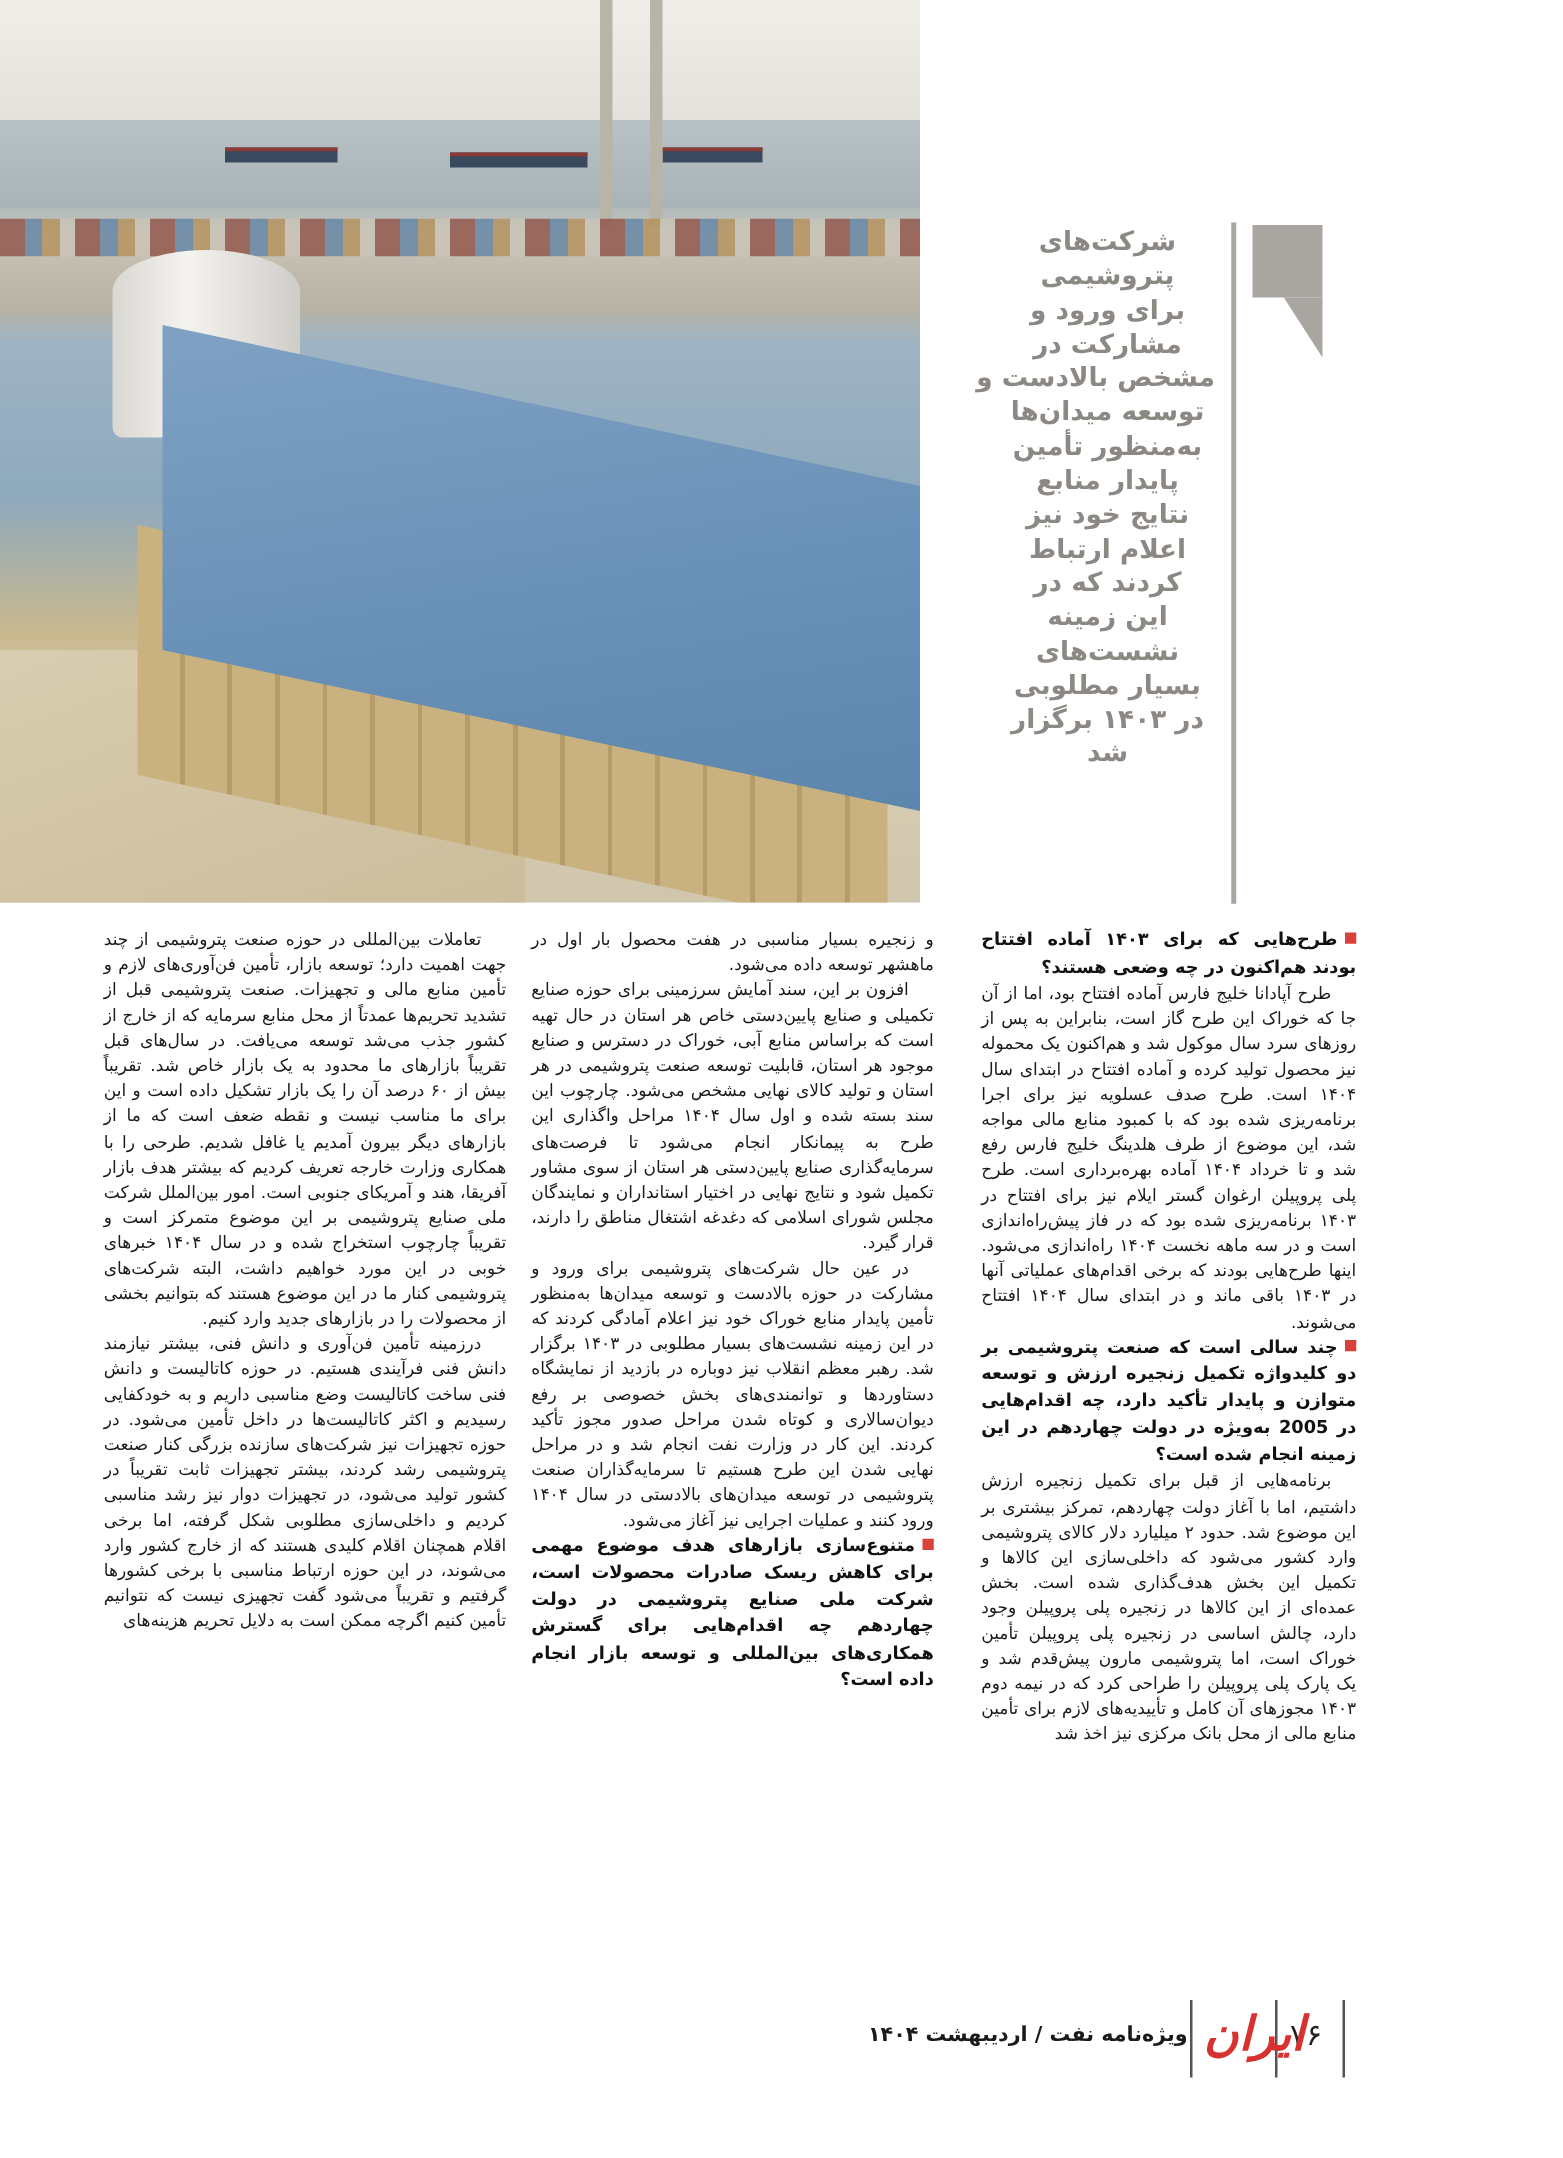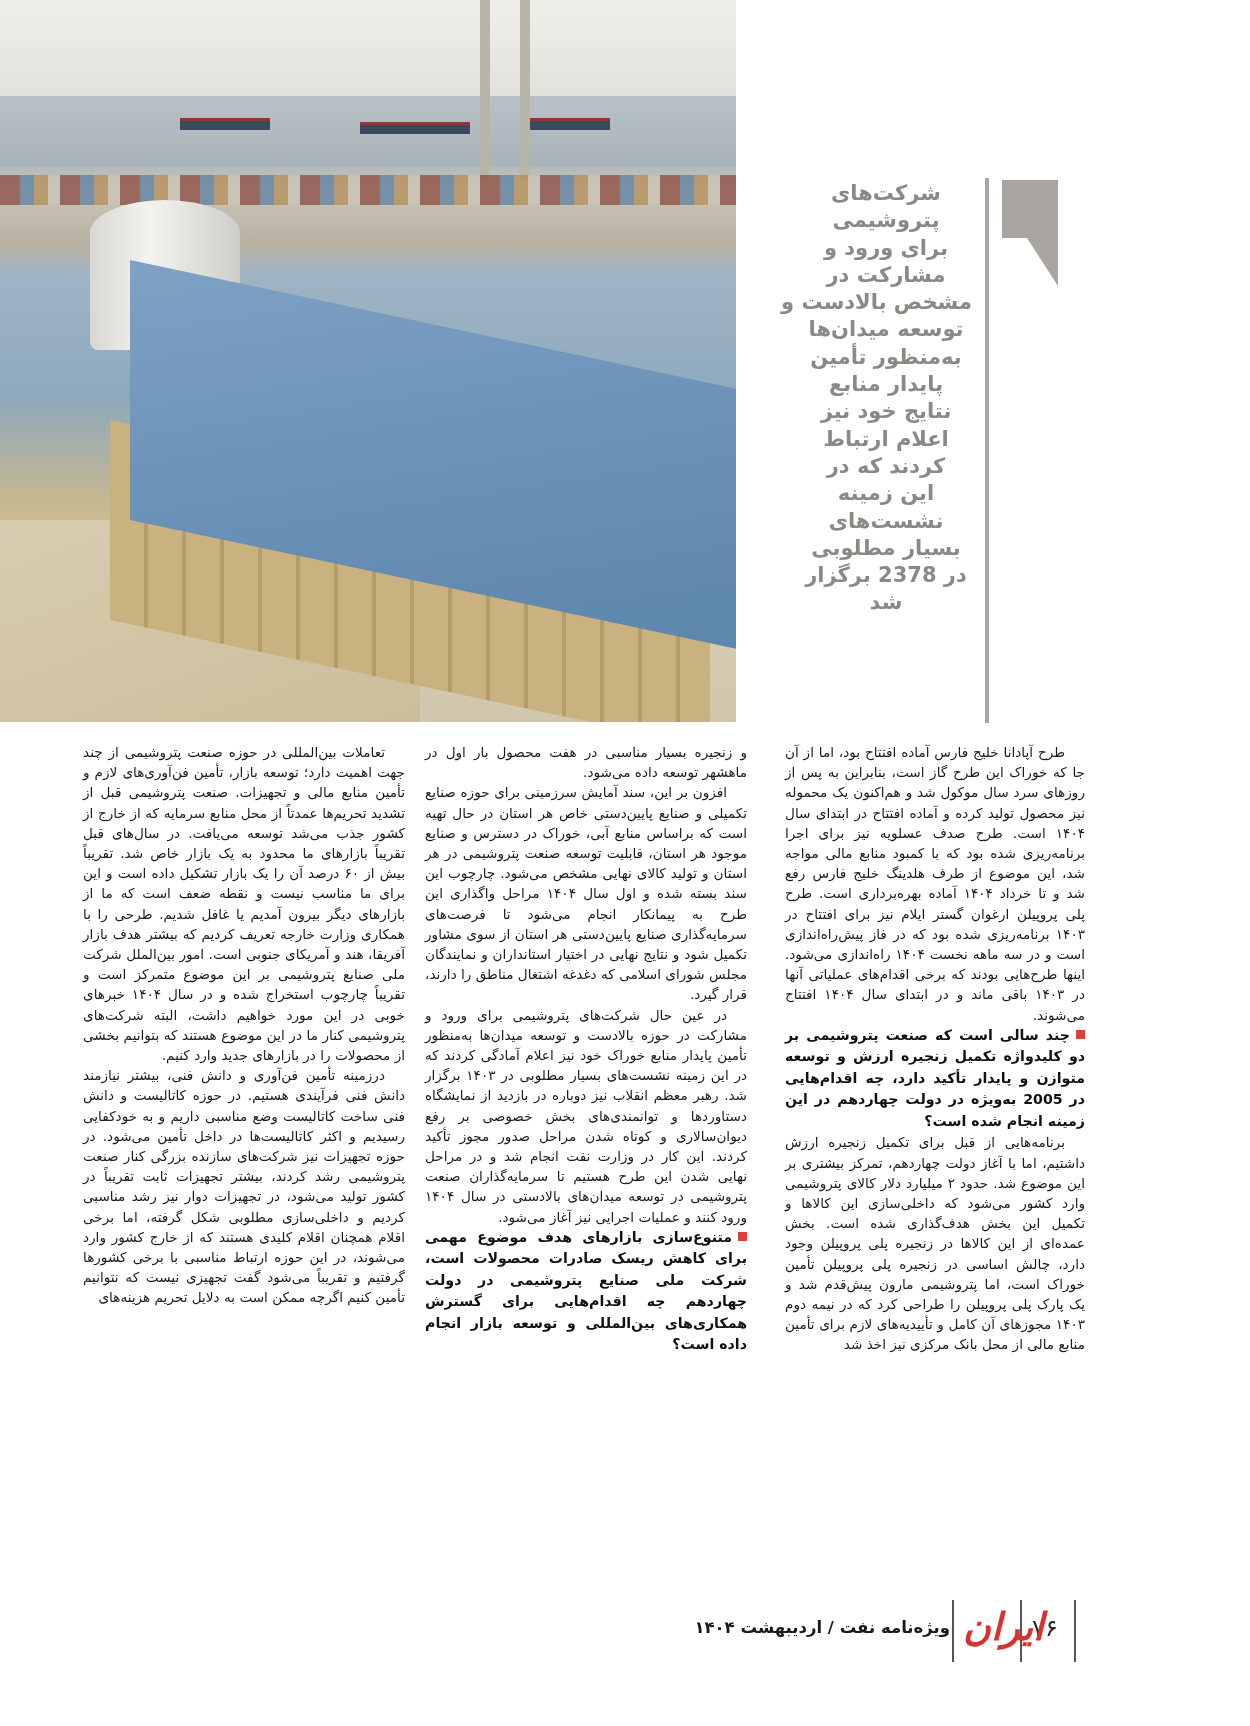--- a/index.html
+++ b/index.html
@@ -67,25 +67,28 @@
   <span>مشخص بالادست و</span>
   <span>توسعه میدان‌ها</span>
   <span>به‌منظور تأمین</span>
   <span>پایدار منابع</span>
   <span>نتایج خود نیز</span>
   <span>اعلام ارتباط</span>
   <span>کردند که در</span>
   <span>این زمینه</span>
   <span>نشست‌های</span>
   <span>بسیار مطلوبی</span>
-  <span>در 2378 برگزار</span>
+  <span>در ۱۴۰۳ برگزار</span>
   <span>شد</span>
 </div>
 
 <div class="col col-right">
+  <p class="question">
+    <span class="bullet"></span><span>طرح‌هایی که برای ۱۴۰۳ آماده افتتاح بودند هم‌اکنون در چه وضعی هستند؟</span>
+  </p>
   <p class="indent">طرح آپادانا خلیج فارس آماده افتتاح بود، اما از آن جا که خوراک این طرح گاز است، بنابراین به پس از روزهای سرد سال موکول شد و هم‌اکنون یک محموله نیز محصول تولید کرده و آماده افتتاح در ابتدای سال ۱۴۰۴ است. طرح صدف عسلویه نیز برای اجرا برنامه‌ریزی شده بود که با کمبود منابع مالی مواجه شد، این موضوع از طرف هلدینگ خلیج فارس رفع شد و تا خرداد ۱۴۰۴ آماده بهره‌برداری است. طرح پلی پروپیلن ارغوان گستر ایلام نیز برای افتتاح در ۱۴۰۳ برنامه‌ریزی شده بود که در فاز پیش‌راه‌اندازی است و در سه ماهه نخست ۱۴۰۴ راه‌اندازی می‌شود. اینها طرح‌هایی بودند که برخی اقدام‌های عملیاتی آنها در ۱۴۰۳ باقی ماند و در ابتدای سال ۱۴۰۴ افتتاح می‌شوند.</p>
   <p class="question">
     <span class="bullet"></span><span>چند سالی است که صنعت پتروشیمی بر دو کلیدواژه تکمیل زنجیره ارزش و توسعه متوازن و پایدار تأکید دارد، چه اقدام‌هایی در 2005 به‌ویژه در دولت چهاردهم در این زمینه انجام شده است؟</span>
   </p>
   <p class="indent">برنامه‌هایی از قبل برای تکمیل زنجیره ارزش داشتیم، اما با آغاز دولت چهاردهم، تمرکز بیشتری بر این موضوع شد. حدود ۲ میلیارد دلار کالای پتروشیمی وارد کشور می‌شود که داخلی‌سازی این کالاها و تکمیل این بخش هدف‌گذاری شده است. بخش عمده‌ای از این کالاها در زنجیره پلی پروپیلن وجود دارد، چالش اساسی در زنجیره پلی پروپیلن تأمین خوراک است، اما پتروشیمی مارون پیش‌قدم شد و یک پارک پلی پروپیلن را طراحی کرد که در نیمه دوم ۱۴۰۳ مجوزهای آن کامل و تأییدیه‌های لازم برای تأمین منابع مالی از محل بانک مرکزی نیز اخذ شد</p>
 </div>
 
 <div class="col col-mid">
   <p>و زنجیره بسیار مناسبی در هفت محصول بار اول در ماهشهر توسعه داده می‌شود.</p>
   <p class="indent">افزون بر این، سند آمایش سرزمینی برای حوزه صنایع تکمیلی و صنایع پایین‌دستی خاص هر استان در حال تهیه است که براساس منابع آبی، خوراک در دسترس و صنایع موجود هر استان، قابلیت توسعه صنعت پتروشیمی در هر استان و تولید کالای نهایی مشخص می‌شود. چارچوب این سند بسته شده و اول سال ۱۴۰۴ مراحل واگذاری این طرح به پیمانکار انجام می‌شود تا فرصت‌های سرمایه‌گذاری صنایع پایین‌دستی هر استان از سوی مشاور تکمیل شود و نتایج نهایی در اختیار استانداران و نمایندگان مجلس شورای اسلامی که دغدغه اشتغال مناطق را دارند، قرار گیرد.</p>

